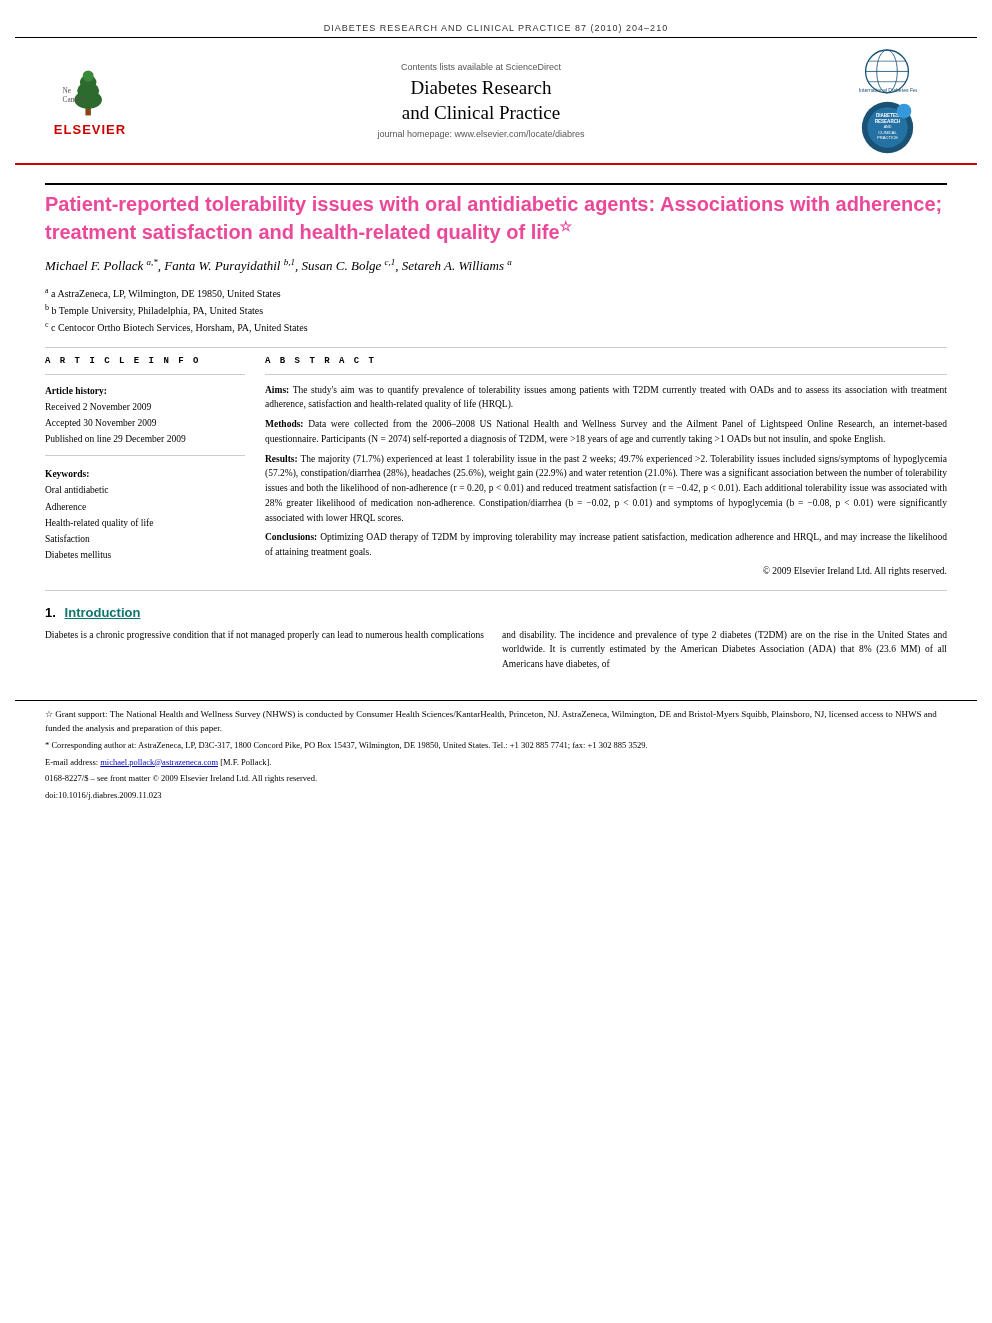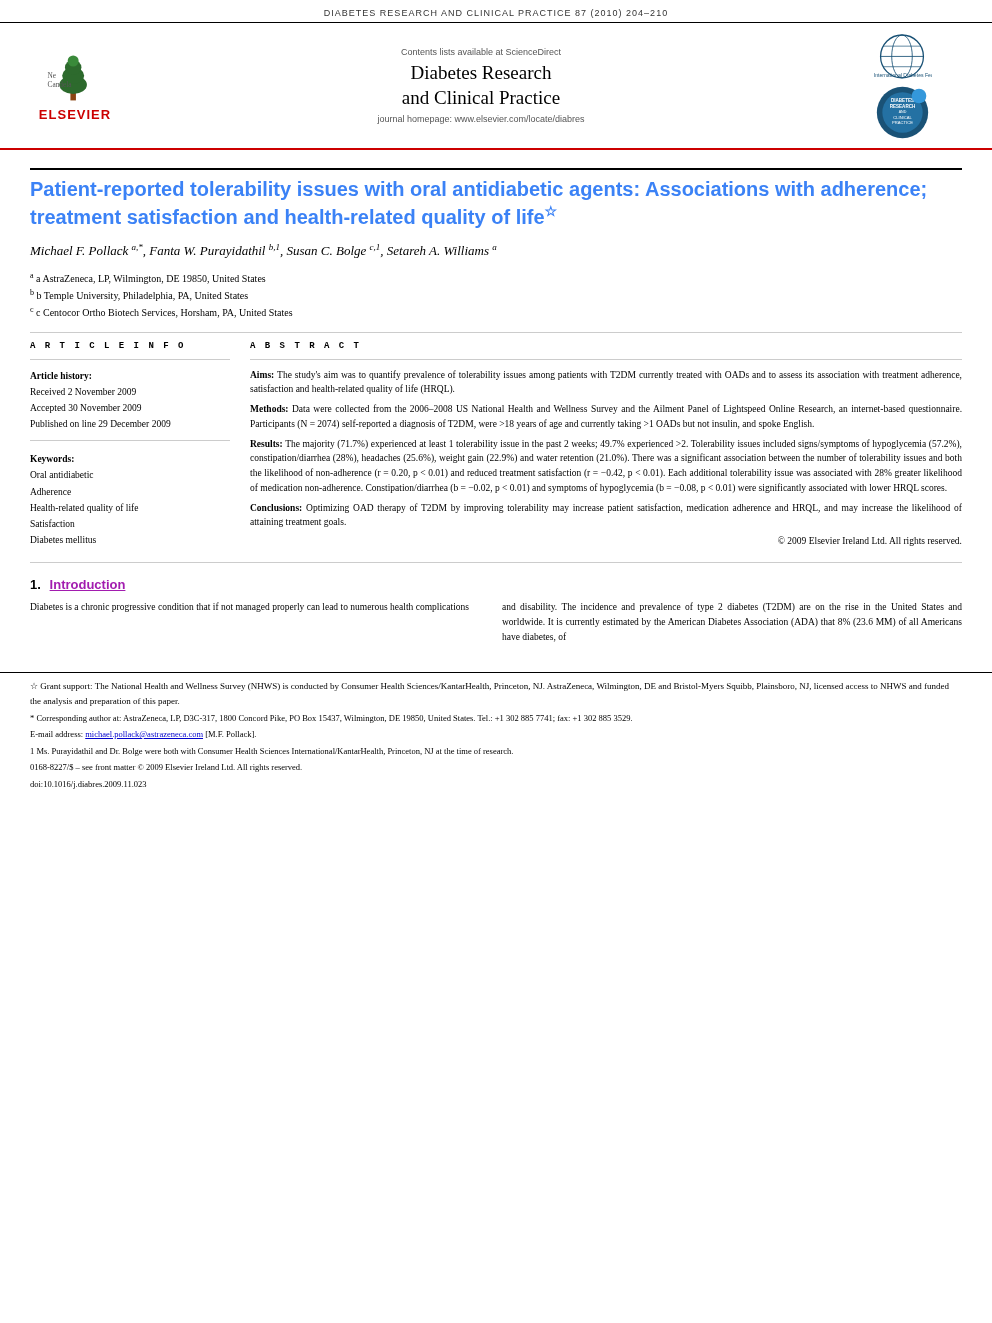--- a/index.html
+++ b/index.html
@@ -9,21 +9,21 @@
       font-size: 11px;
       color: #000;
       width: 992px;
       min-height: 1323px;
     }
 
     .page {
       width: 992px;
       min-height: 1323px;
       background: #fff;
-      padding: 0;
+      padding: 15px;
       position: relative;
     }
 
     
     .journal-header {
       text-align: center;
       padding: 8px 20px 4px;
       font-size: 9px;
       letter-spacing: 1px;
       color: #333;
@@ -107,21 +107,21 @@
     }
 
     
     .article-content {
       padding: 12px 30px;
     }
 
     .article-title {
       font-size: 20px;
       font-weight: bold;
-      color: #3b82f6;
+      color: #ec4899;
       line-height: 1.3;
       margin-bottom: 10px;
       font-family: Arial, sans-serif;
     }
 
     .article-title .star {
       font-size: 14px;
       vertical-align: super;
     }
 
@@ -222,21 +222,21 @@
       font-size: 13px;
       font-weight: bold;
       margin-right: 6px;
       font-family: Arial, sans-serif;
     }
 
     .section-title {
       font-size: 13px;
       font-weight: bold;
       font-family: Arial, sans-serif;
-      color: #a21caf;
+      color: #0f766e;
       text-decoration: underline;
     }
 
     .intro-two-col {
       display: flex;
       gap: 12px;
       margin-top: 8px;
     }
 
     .intro-left {
@@ -439,20 +439,19 @@
       <span class="footnote-star">☆ Grant support: The National Health and Wellness Survey (NHWS) is conducted by Consumer Health Sciences/KantarHealth, Princeton, NJ. AstraZeneca, Wilmington, DE and Bristol-Myers Squibb, Plainsboro, NJ, licensed access to NHWS and funded the analysis and preparation of this paper.</span>
     </p>
     <p>
       <span>* Corresponding author at: AstraZeneca, LP, D3C-317, 1800 Concord Pike, PO Box 15437, Wilmington, DE 19850, United States. Tel.: +1 302 885 7741; fax: +1 302 885 3529.</span>
     </p>
     <p>
       <span>E-mail address:</span>
       <span class="footnote-link">michael.pollack@astrazeneca.com</span>
       <span>[M.F. Pollack].</span>
     </p>
-    <p>1 Ms. Purayidathil and Dr. Bolge were both with Consumer Health Sciences International/KantarHealth, Princeton, NJ at the time of research.</p>
     <p>0168-8227/$ – see front matter © 2009 Elsevier Ireland Ltd. All rights reserved.</p>
     <p>
       <span>doi:10.1016/j.diabres.2009.11.023</span>
     </p>
   </div>
 
 </div>
 
 </body></html>

